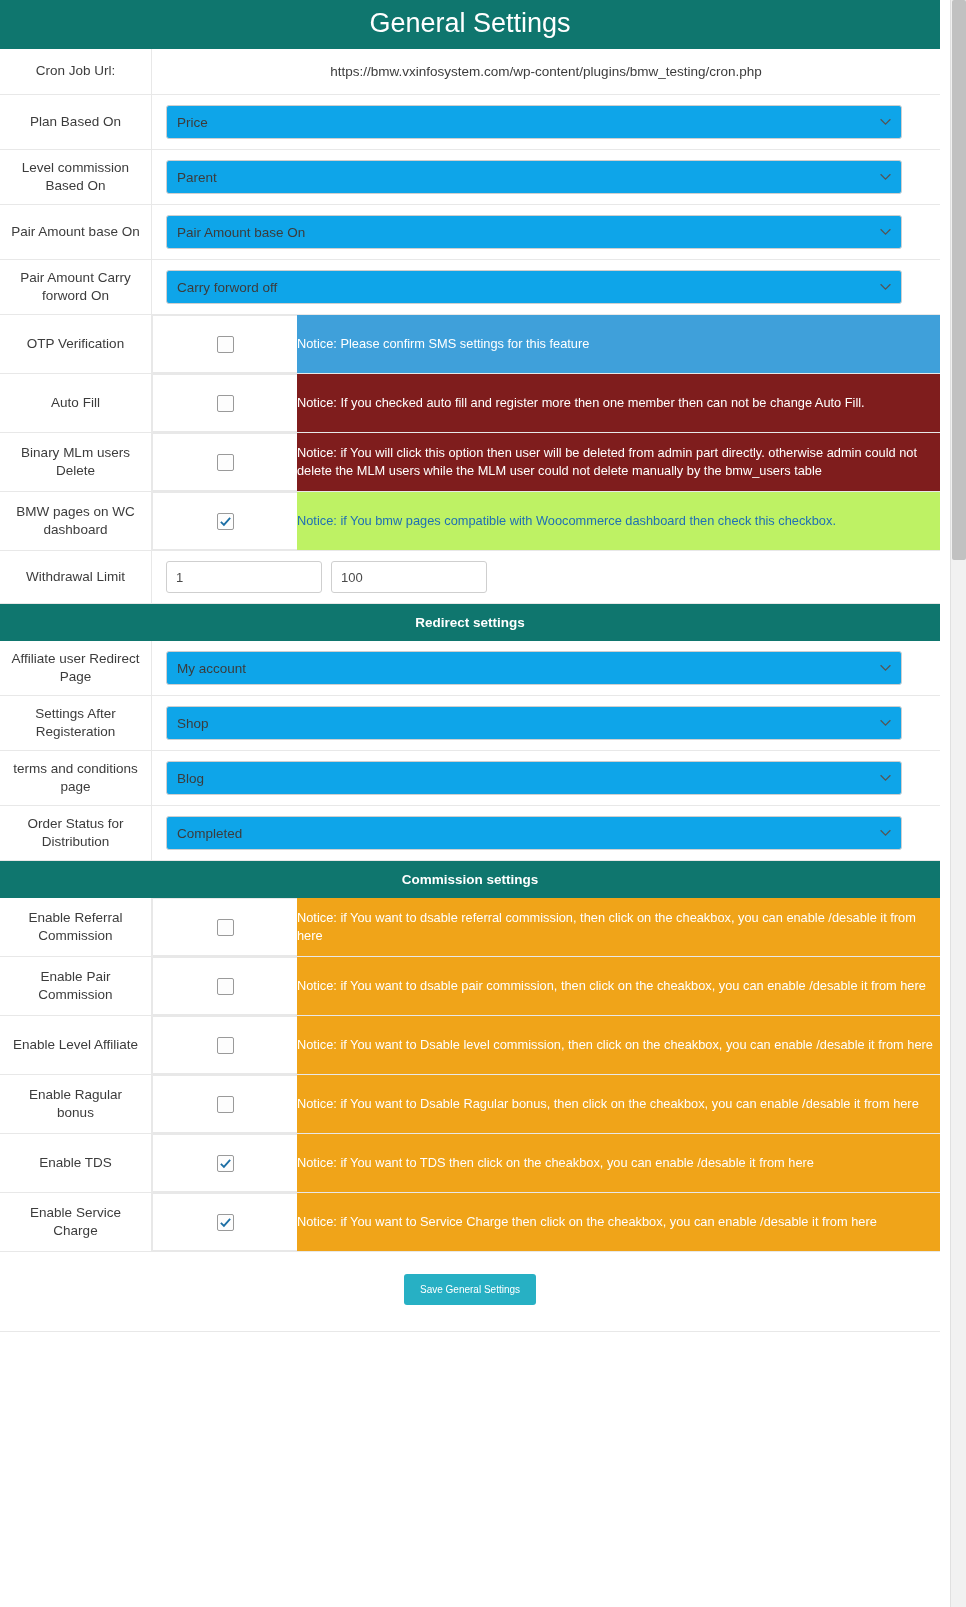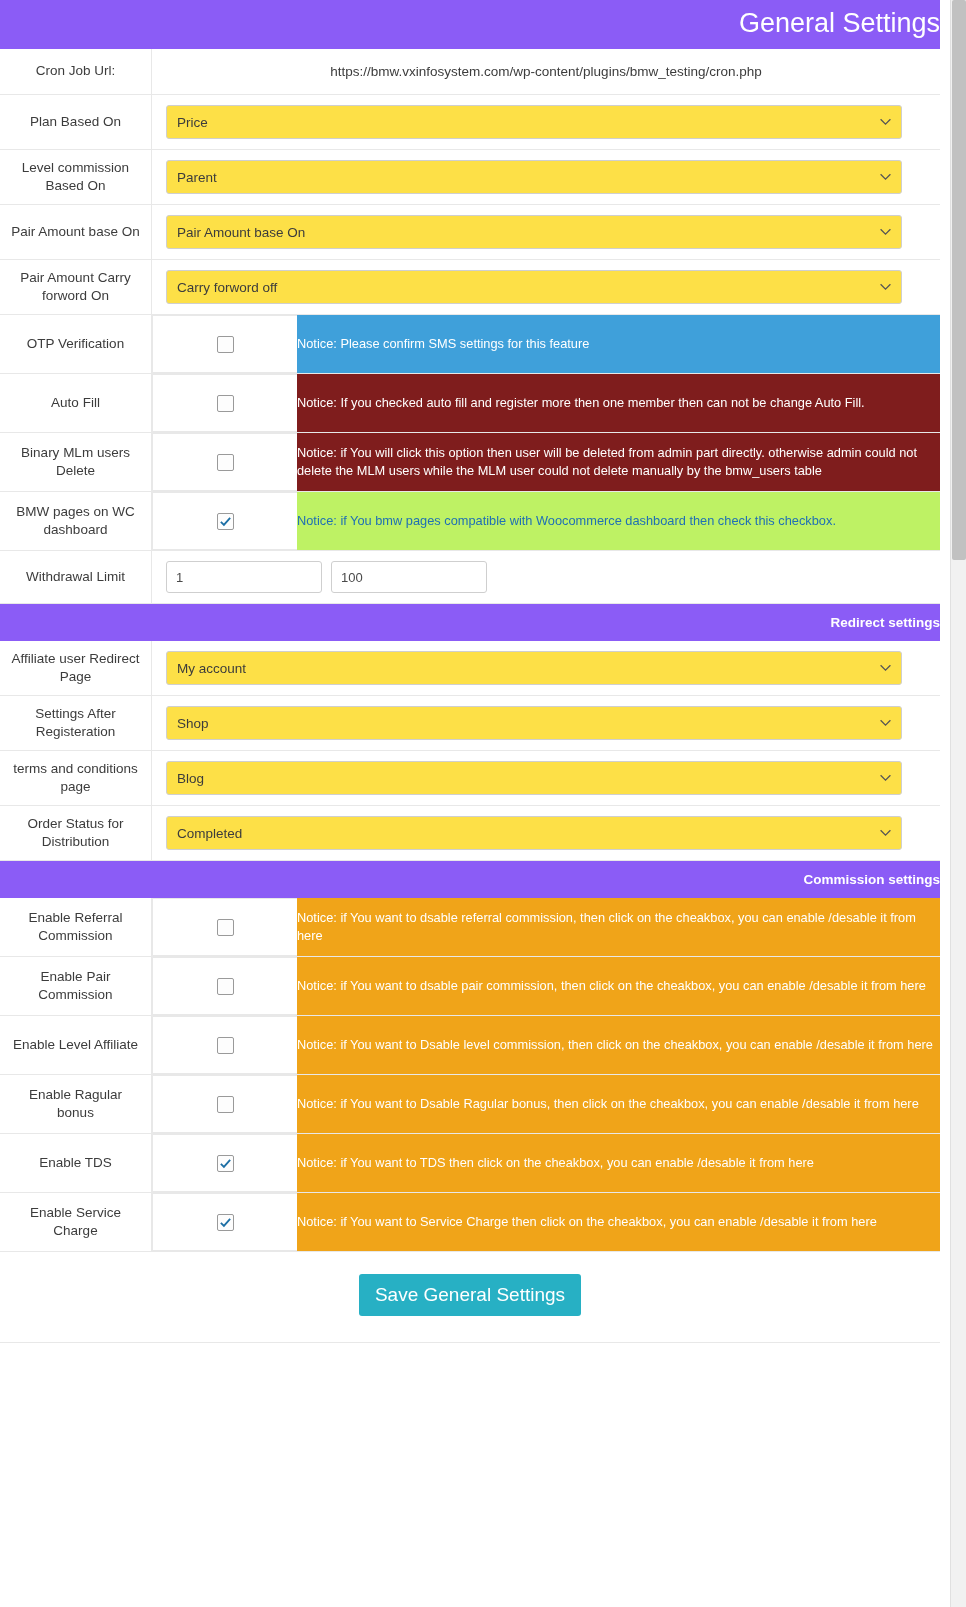--- a/index.html
+++ b/index.html
@@ -32,23 +32,23 @@
     top: 0;
     left: 1px;
     width: 14px;
     height: 560px;
     background: #c1c1c1;
     border-radius: 2px;
   }
 
   
   .section-bar {
-    background: #8b5cf6;
+    background: #0f766e;
     color: #ffffff;
-    text-align: right;
+    text-align: center;
     width: 940px;
   }
   .section-bar.main {
     font-size: 27px;
     padding: 8px 0 10px 0;
     font-weight: 400;
   }
   .section-bar.sub {
     font-size: 13.5px;
     font-weight: bold;
@@ -99,21 +99,21 @@
     width: 100%;
   }
   select.styled {
     width: 100%;
     height: 34px;
     font-size: 13.5px;
     color: #3c3c3c;
     padding: 4px 28px 4px 10px;
     border: 1px solid #cfcfcf;
     border-radius: 3px;
-    background: #fde047;
+    background: #0ea5e9;
     appearance: none;
     -webkit-appearance: none;
     font-family: "Liberation Sans", sans-serif;
   }
   .chev {
     position: absolute;
     right: 11px;
     top: 50%;
     transform: translateY(-50%);
     pointer-events: none;
@@ -185,21 +185,21 @@
     padding: 22px 0 26px 0;
     display: flex;
     justify-content: center;
     border-bottom: 1px solid #e8e8e8;
   }
   .save-btn {
     background: #27b0c4;
     color: #ffffff;
     border: none;
     border-radius: 3px;
-    font-size: 19px;
+    font-size: 10px;
     padding: 10px 16px;
     cursor: pointer;
     font-family: "Liberation Sans", sans-serif;
   }
 </style>
 </head>
 <body>
 
 <div class="page">
 

